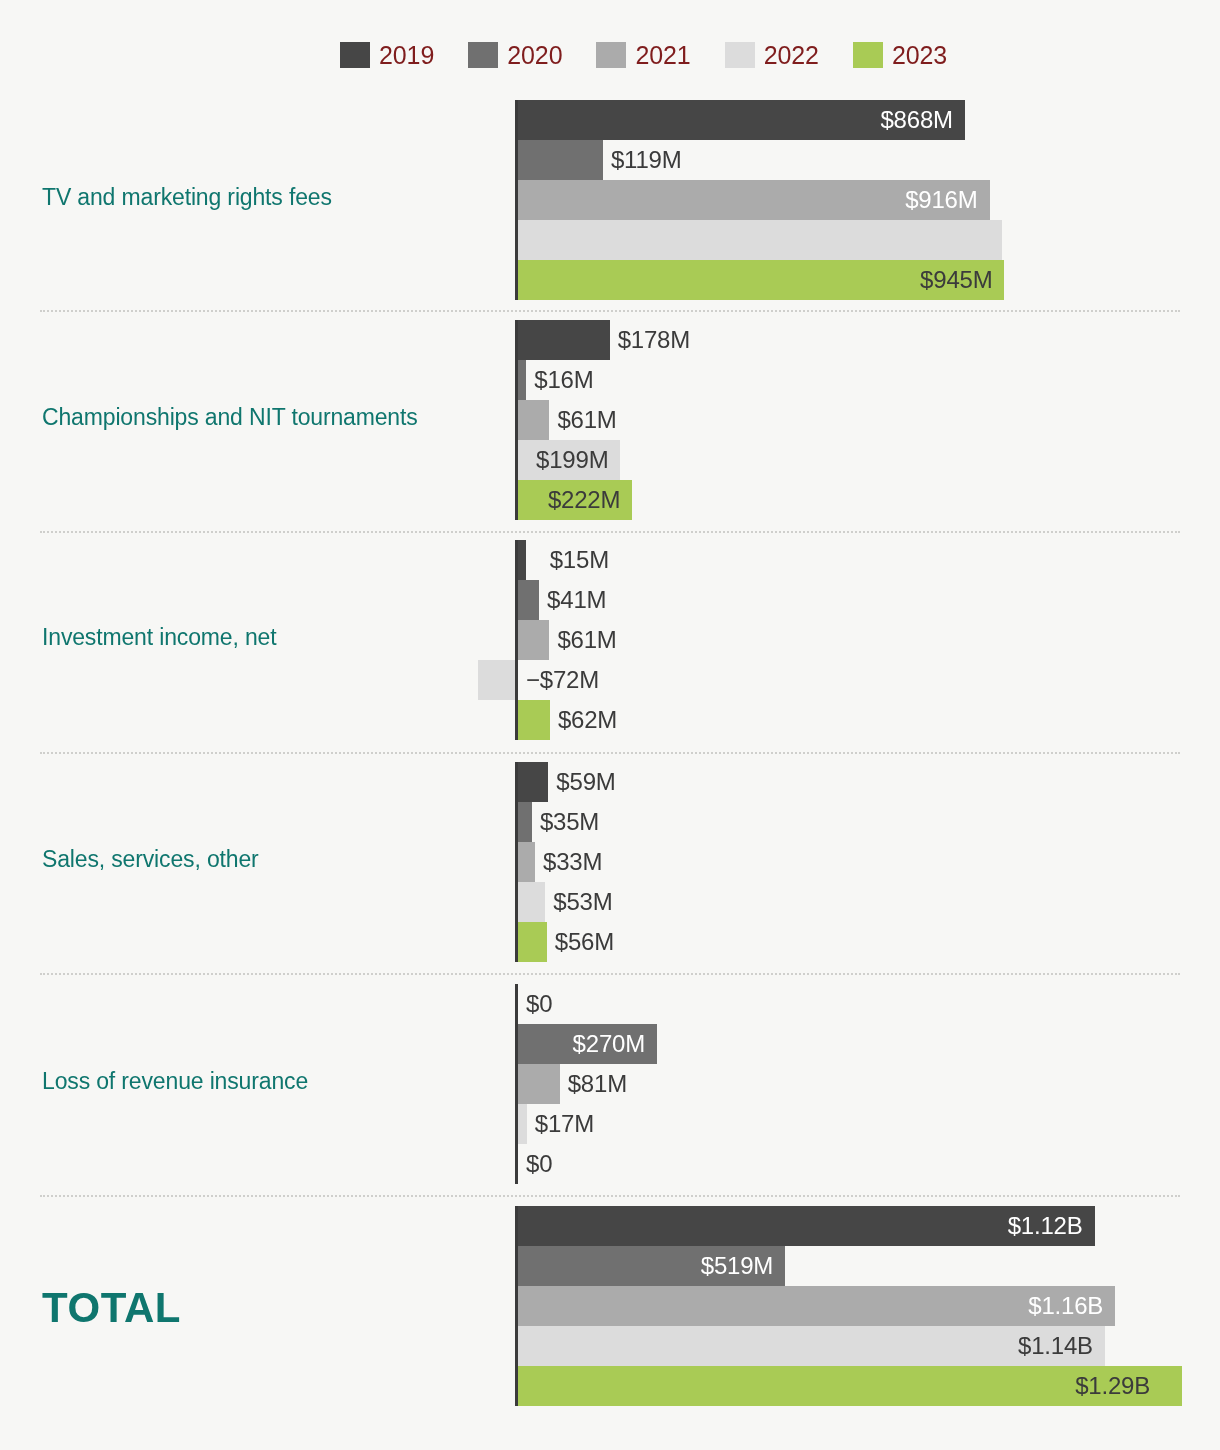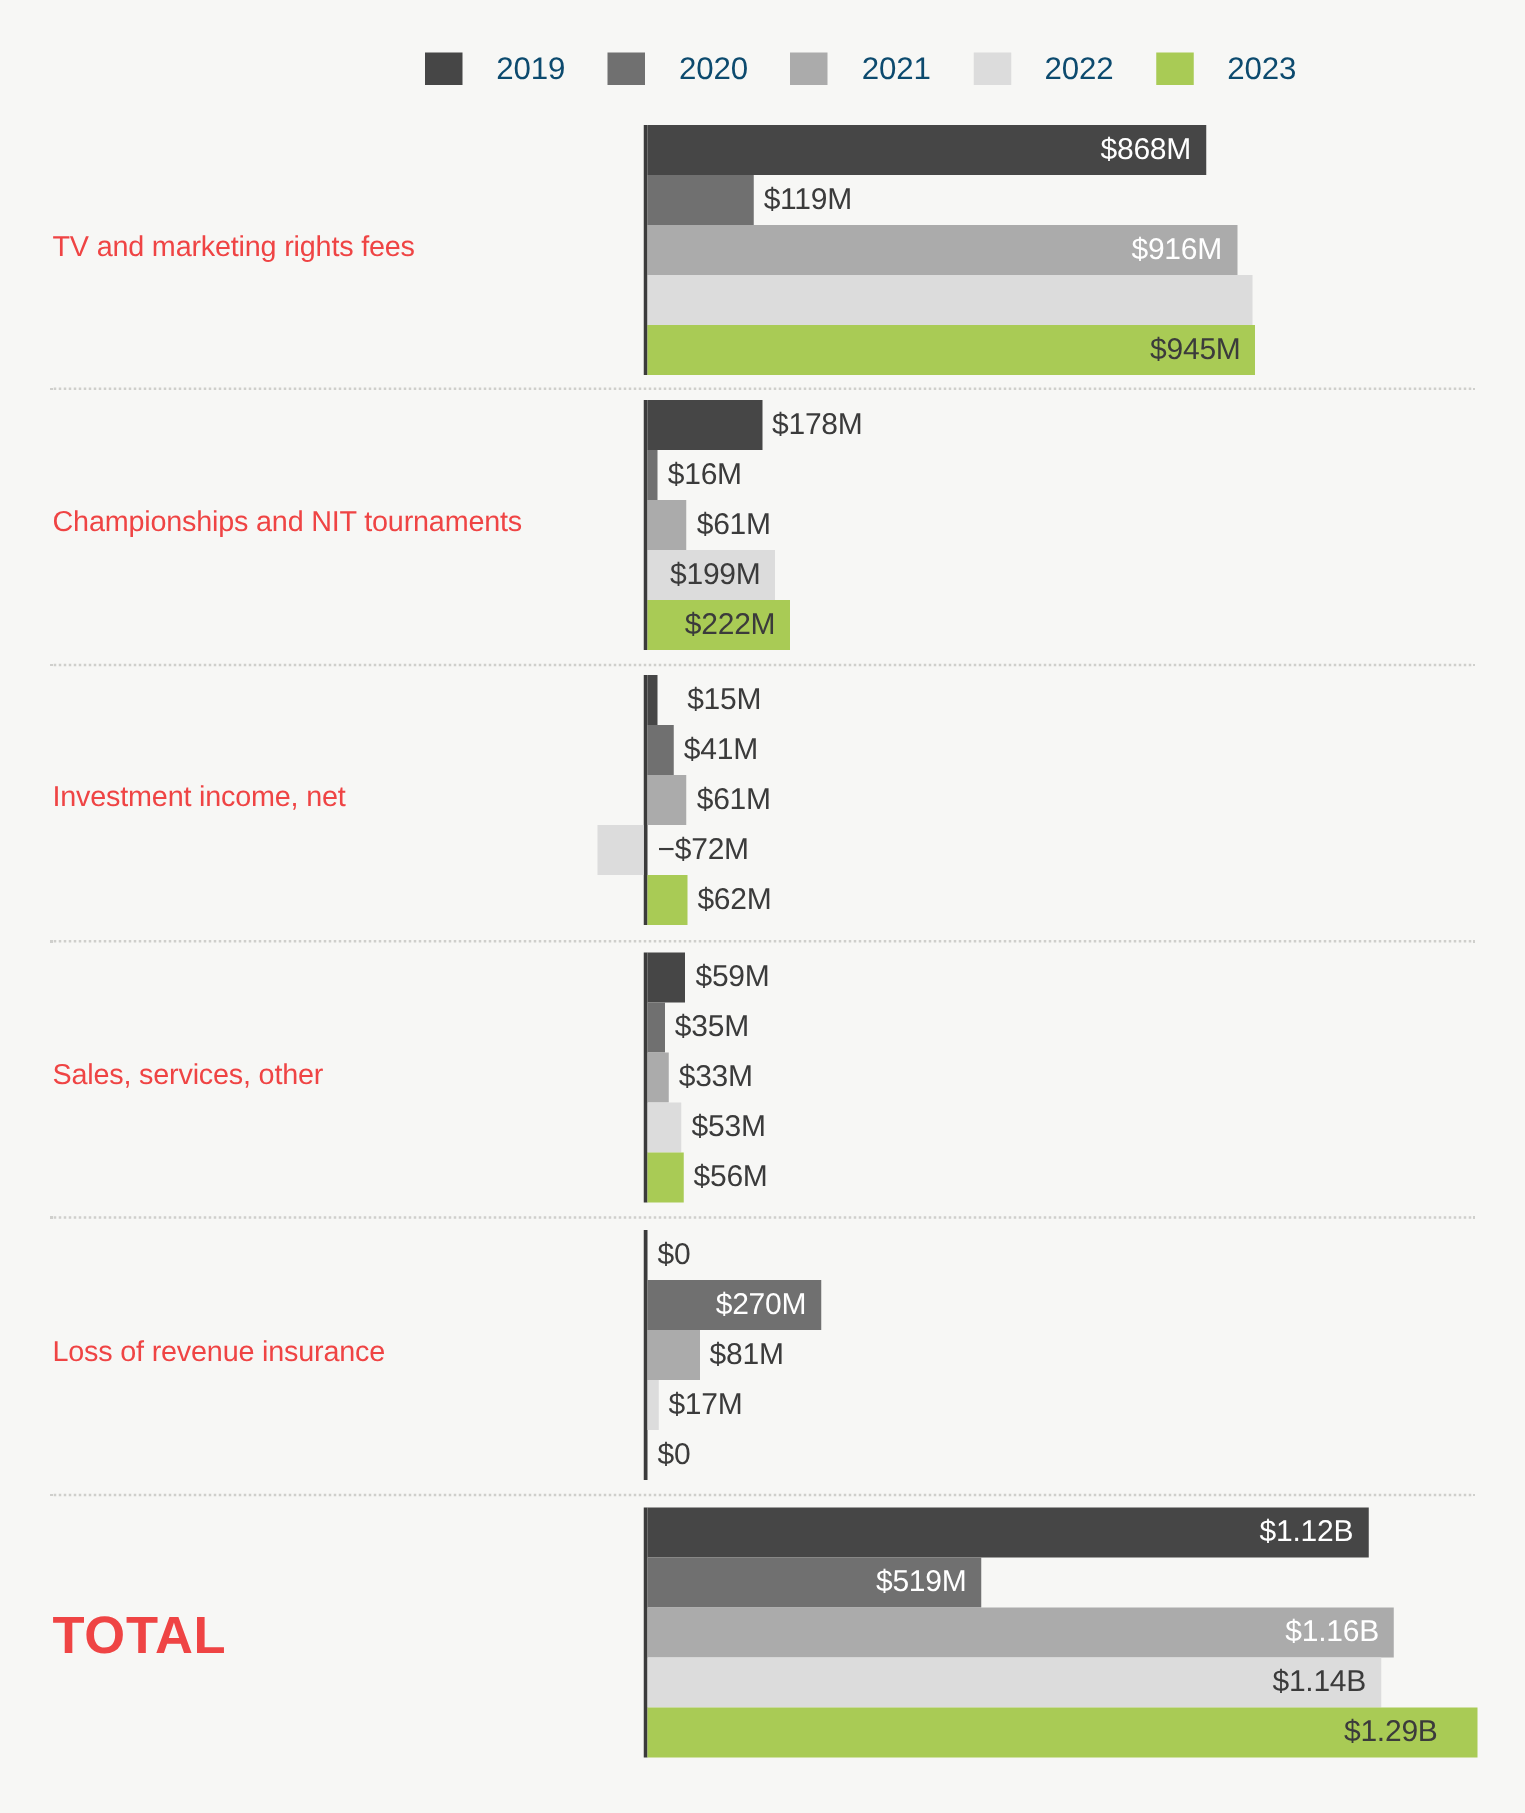--- a/index.html
+++ b/index.html
@@ -36,22 +36,22 @@
     align-items: center;
     margin-right: 34px;
   }
   .legend-swatch {
     width: 30px;
     height: 26px;
     display: block;
   }
   .legend-label {
     font-size: 25px;
-    color: #0c4a6e;
-    margin-left: 27px;
+    color: #7f1d1d;
+    margin-left: 9px;
     letter-spacing: -0.1px;
     line-height: 1;
   }
 
   
   .plot {
     position: absolute;
     left: 0;
     top: 0;
     width: 1220px;
@@ -69,21 +69,21 @@
     left: 40px;
     right: 40px;
     height: 0;
     border-top: 2px dotted #cfcfcc;
   }
 
   .row-label {
     position: absolute;
     left: 42px;
     font-size: 23px;
-    color: #ef4444;
+    color: #0f766e;
     letter-spacing: -0.15px;
     white-space: nowrap;
   }
   .row-label.total {
     font-size: 42px;
     font-weight: bold;
     letter-spacing: 0.6px;
   }
 
   .bar {

